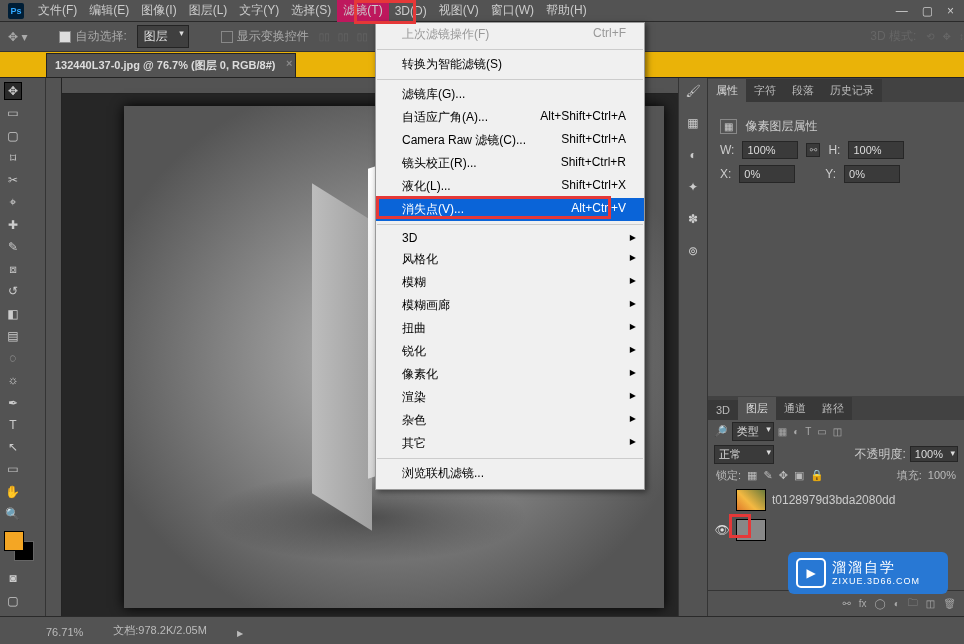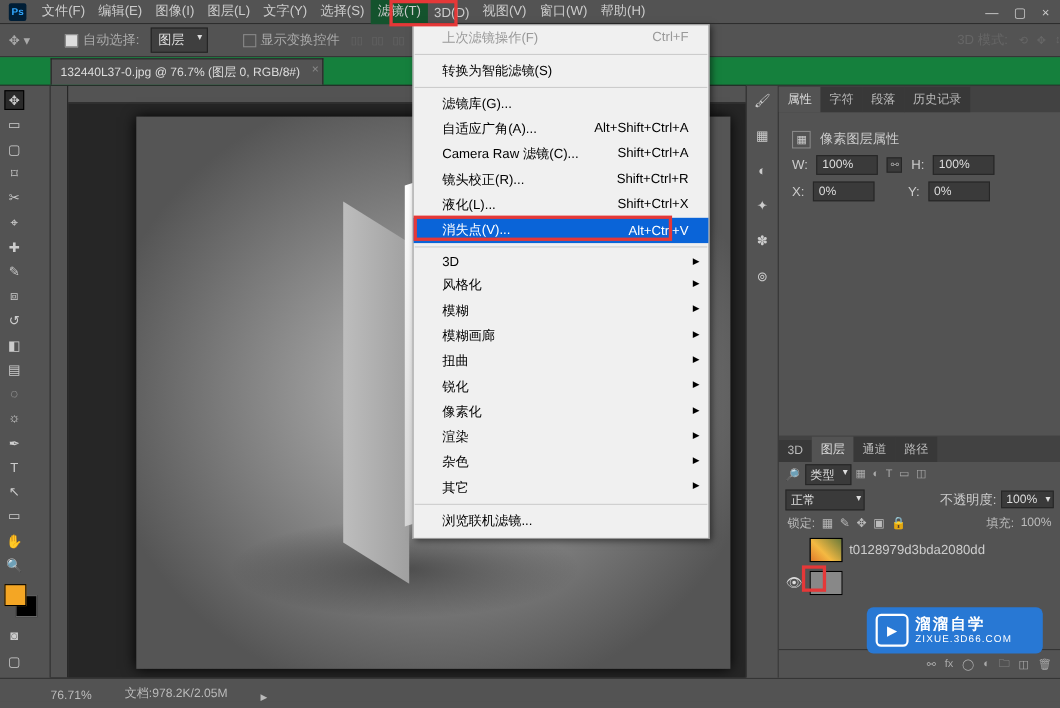--- a/index.html
+++ b/index.html
@@ -1,26 +1,26 @@
 <!DOCTYPE html>
 <html><head>
 <meta charset="utf-8">
 <style>
   * { box-sizing: border-box; font-family: "Microsoft YaHei", Arial, sans-serif; }
   body { margin:0; background:#535353; color:#ccc; font-size:12px; overflow:hidden; width:964px; height:644px; position:relative; }
   .menubar { height:22px; background:#535353; display:flex; align-items:center; padding-left:8px; border-bottom:1px solid #2a2a2a;}
   .ps-logo { width:16px; height:16px; background:#001e36; display:flex; align-items:center; justify-content:center; color:#31a8ff; font-weight:bold; font-size:9px; border-radius:2px; margin-right:8px;}
   .menu-item { padding:3px 6px; cursor:pointer; }
-  .menu-item.highlight, .menu-item.active { background:#14532d; }
+  .menu-item.highlight, .menu-item.active { background:#be185d; }
   .win-ctrl { margin-left:auto; display:flex; gap:14px; padding-right:10px; align-items:center;}
   .optbar { height:30px; background:#535353; border-bottom:1px solid #343434; display:flex; align-items:center; padding-left:8px; gap:10px; color:#aaa;}
   .optbar .chk { width:12px;height:12px;border:1px solid #888;background:#ddd;}
   .optbar .sel { background:#3f3f3f; border:1px solid #232323; padding:2px 20px 2px 6px; position:relative; color:#ddd;}
   .optbar .sel:after{content:"▾"; position:absolute; right:4px; top:2px; font-size:9px;}
-  .doctabs { height:26px; background:#15803d; border-bottom:1px solid #232323; display:flex; align-items:flex-end; padding-left:46px;}
+  .doctabs { height:26px; background:#eab308; border-bottom:1px solid #232323; display:flex; align-items:flex-end; padding-left:46px;font-weight:bold;}
   .doctab { background:#535353; border:1px solid #232323; border-bottom:none; padding:4px 20px 4px 8px; font-size:11px; color:#ddd; position:relative;}
   .doctab .close{ position:absolute; right:3px; top:3px; color:#888; }
   .main { display:flex; height:538px; }
   .toolbox { width:46px; background:#535353; border-right:1px solid #343434; padding:4px; display:flex; flex-wrap:wrap; gap:2px;}
   .tool { width:18px; height:18px; display:flex; align-items:center; justify-content:center; color:#ccc; font-size:12px; border:1px solid transparent;}
   .tool.sel { background:#2a2a2a; border:1px solid #000;}
   .swatch-wrap{ width:38px; height:34px; position:relative; margin-top:4px;}
   .sw-fg{ position:absolute; width:20px;height:20px; background:#f4a624; border:1px solid #000; top:0; left:0;}
   .sw-bg{ position:absolute; width:20px;height:20px; background:#000; border:1px solid #666; top:10px; left:10px;}
   .canvas-area { flex:1; background:#262626; position:relative; overflow:hidden;}
@@ -47,32 +47,32 @@
   .layer-row { display:flex; align-items:center; padding:2px 6px; gap:4px;}
   .layer-row select,.layer-row .sel{ background:#3a3a3a;border:1px solid #262626;color:#ddd;font-size:11px;padding:1px 14px 1px 4px;position:relative;}
   .layer-row .sel:after{content:"▾";position:absolute;right:2px;top:1px;font-size:9px;}
   .layer-item { display:flex; align-items:center; padding:4px 6px; gap:6px; }
   .eye { width:16px; text-align:center; color:#ddd;}
   .thumb { width:30px; height:22px; background:#888; border:1px solid #000;}
   .thumb.img { background:linear-gradient(45deg,#e07a2a 0%,#f4b942 40%, #6a7a3a 100%);}
   .statusbar { height:22px; background:#535353; border-top:1px solid #2a2a2a; display:flex; align-items:flex-end; padding-left:46px; gap:30px; font-size:11px; color:#bbb;}
   .dropdown { position:absolute; left:375px; top:22px; width:270px; background:#f0f0f0; border:1px solid #999; box-shadow:2px 2px 6px rgba(0,0,0,0.5); color:#000; z-index:1000; padding-bottom:4px;}
   .dd-item { display:flex; justify-content:space-between; padding:3px 18px 3px 26px; font-size:12px; position:relative;}
-  .dd-item.hover { background:#0a64d8; color:#fff;align-items:center;}
+  .dd-item.hover { background:#0a64d8; color:#fff;}
   .dd-item.disabled { color:#999;}
   .dd-sep { height:1px; background:#ccc; margin:3px 1px;}
   .dd-item .sub:after{ content:"▶"; font-size:8px; position:absolute; right:8px; top:5px; color:#000;}
   .redbox { position:absolute; border:3px solid #e53838; pointer-events:none; z-index:2000;}
   .rb-menu { left:354px; top:0px; width:62px; height:24px;}
   .rb-vanish { left:376px; top:196px; width:235px; height:23px;}
   .rb-layer { left:729px; top:514px; width:22px; height:24px;}
   .watermark { position:absolute; right:16px; bottom:50px; width:160px; height:42px; background:#2878d4; border-radius:6px; display:flex; align-items:center; gap:6px; padding:4px 8px; z-index:500;}
   .wm-play { width:30px;height:30px;border:2px solid #fff;border-radius:5px;display:flex;align-items:center;justify-content:center;color:#fff;}
   .wm-txt { color:#fff; line-height:1.2;}
-  .wm-t1{ font-size:14px; font-weight:bold; letter-spacing:2px;}
+  .wm-t1{ font-size:14px; font-weight:normal; letter-spacing:2px;}
   .wm-t2{ font-size:9px; letter-spacing:1px;}
   .icon-row { display:flex; gap:8px; color:#aaa; font-size:10px; align-items:center;}
   .optbar .dim { color:#666;}
   .optbar .grp { display:flex; align-items:center; gap:4px;padding-left:22px;}
   .lock-row{ color:#bbb; font-size:11px; display:flex; align-items:center; gap:6px; padding:2px 8px;}
 </style>
 </head>
 <body>
 
 <div class="menubar">
@@ -223,21 +223,21 @@
           <div class="sel">类型</div>
           <div class="icon-row" style="gap:6px;">
             <span>▦</span>
             <span>◐</span>
             <span>T</span>
             <span>▭</span>
             <span>◫</span>
           </div>
         </div>
         <div class="layer-row">
-          <div class="sel" style="width:72px">正常</div>
+          <div class="sel" style="width:60px">正常</div>
           <span class="spacer"></span>
           <span>不透明度:</span>
           <div class="sel">100%</div>
         </div>
         <div class="lock-row">
           <span>锁定:</span>
           <span>▦</span>
           <span>✎</span>
           <span>✥</span>
           <span>▣</span>

